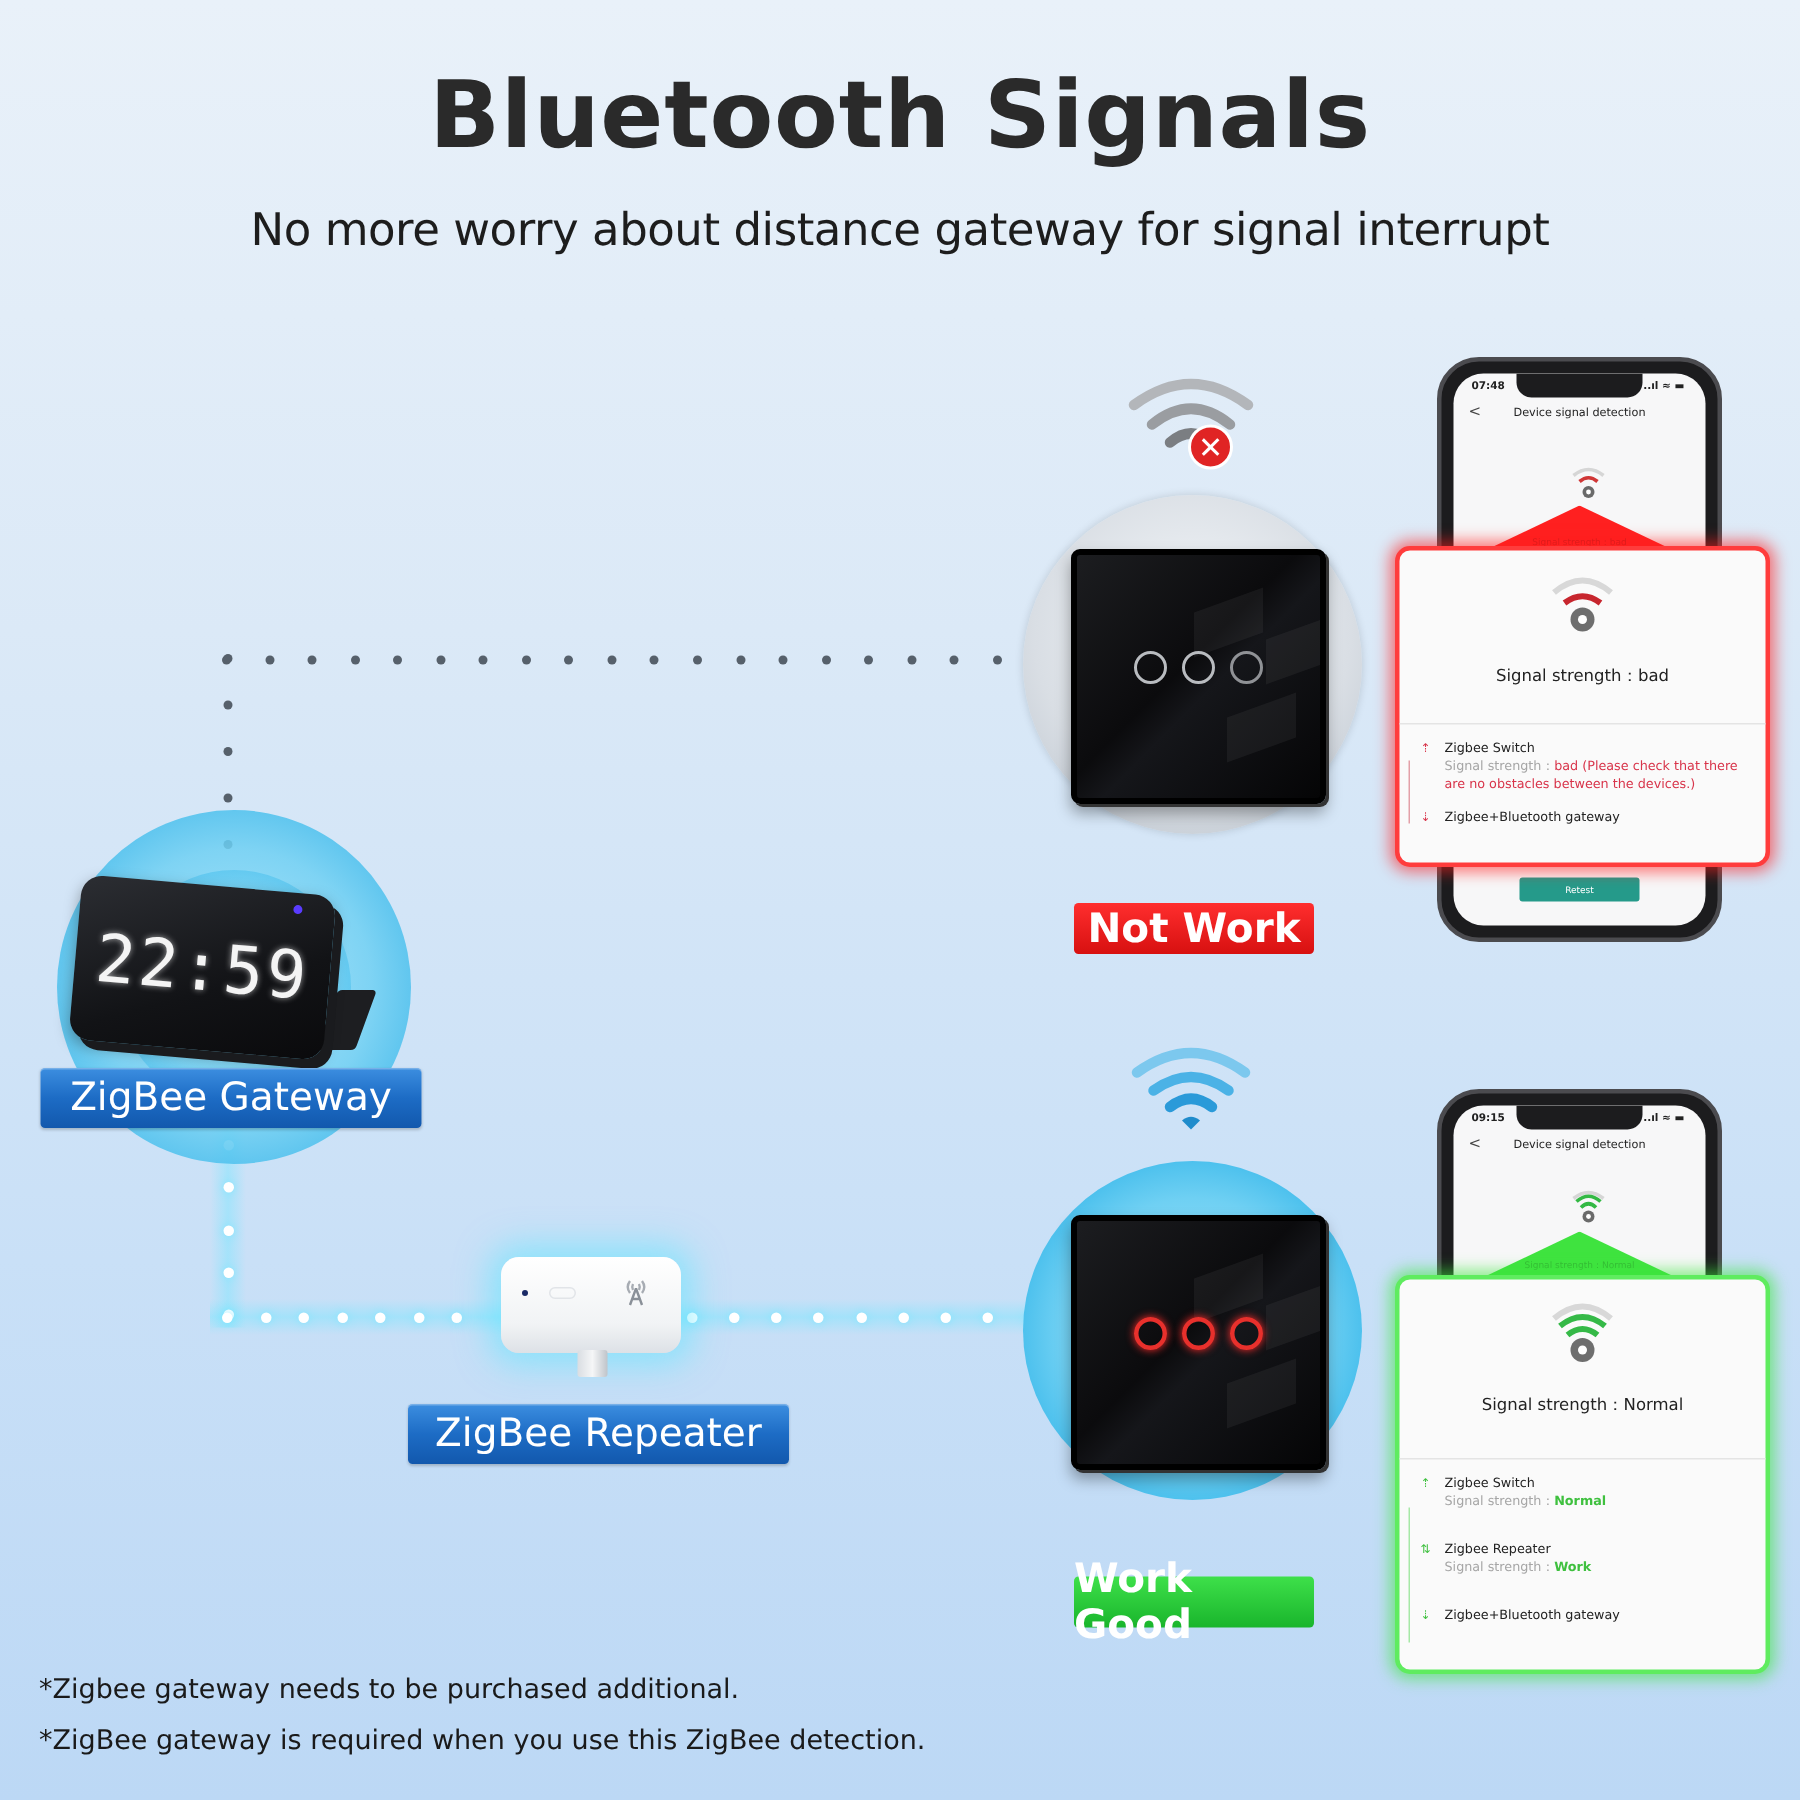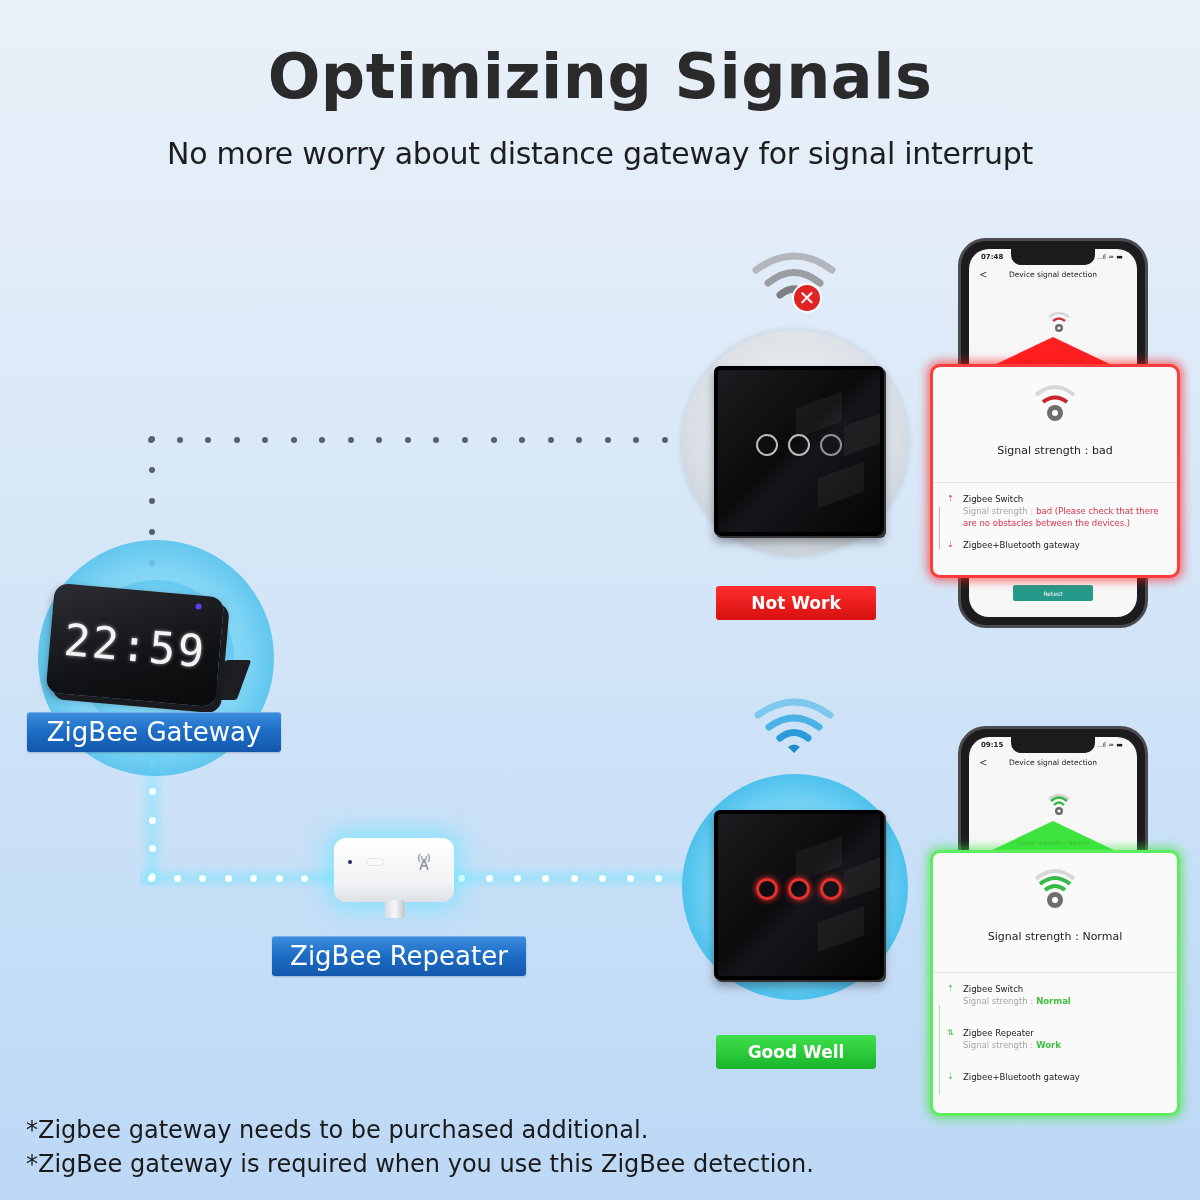--- a/index.html
+++ b/index.html
@@ -89,42 +89,42 @@
     transform: skewY(-20deg);
   }
   .switch .btns { position: absolute; left: 0; right: 0; top: 64px; display: flex; justify-content: center; gap: 10px; }
   .switch .ring { width: 22px; height: 22px; border-radius: 50%; }
   .switch .ring.off { border: 2px solid #b9bcc0; }
   .switch .ring.on { border: 3px solid #e8302c; box-shadow: 0 0 6px #ff2a2a; }
 
   
   .pill {
     position: absolute; height: 34px; border-radius: 3px; color: #fff;
-    font-size: 17px; font-weight: bold; display: flex; align-items: center; justify-content: center;
+    font-size: 27px; font-weight: bold; display: flex; align-items: center; justify-content: center; margin-top: 16px;
   }
   .pill.red { background: linear-gradient(180deg,#ff2e2e,#d71010); }
   .pill.green { background: linear-gradient(180deg,#3ee04a,#19b52c); }
 
   
   .wifi { position: absolute; }
   .x-badge {
     position: absolute; width: 30px; height: 30px; border-radius: 50%;
     background: #e02424; color: #fff; font-size: 20px; font-weight: bold;
     display: flex; align-items: center; justify-content: center; border: 2px solid #fff;
   }
 
   
   .phone {
     position: absolute; width: 190px; height: 390px; border-radius: 28px;
     background: #1c1c1e; border: 3px solid #4b4b4f; padding: 8px;
   }
   .phone .screen { width: 100%; height: 100%; background: #f7f7f8; border-radius: 20px; position: relative; overflow: hidden; }
   .phone .notch { position: absolute; left: 50%; top: 0; transform: translateX(-50%); width: 84px; height: 16px; background: #1c1c1e; border-radius: 0 0 10px 10px; }
   .phone .time { position: absolute; left: 12px; top: 4px; font-size: 7px; font-weight: bold; color: #222; }
-  .phone .status { position: absolute; right: 14px; top: 4px; font-size: 7px; color: #222; }
+  .phone .status { position: absolute; right: 14px; top: 4px; font-size: 7px; color: #222; font-weight: bold; }
   .phone .back { position: absolute; left: 10px; top: 20px; font-size: 10px; color: #444; }
   .phone .ptitle { position: absolute; left: 0; right: 0; top: 21px; text-align: center; font-size: 7.5px; color: #222; }
   .phone .beam { position: absolute; left: 0; right: 0; height: 40px; clip-path: polygon(50% 0, 100% 100%, 0 100%); }
   .phone .small-sig { position: absolute; left: 0; right: 0; font-size: 6px; text-align: center; color: rgba(0,0,0,0.2); }
   .phone .detect-btn { position: absolute; left: 50%; transform: translateX(-50%); width: 80px; height: 16px; background: #259a8a; color: #fff; font-size: 6px; display: flex; align-items: center; justify-content: center; border-radius: 2px; }
 
   
   .card {
     position: absolute; width: 250px; background: #fafafa; border-radius: 10px;
     padding: 10px 12px;
@@ -134,26 +134,26 @@
   .card .sig-text { text-align: center; font-size: 11px; color: #222; }
   .card .divider { height: 1px; background: #e4e4e4; margin: 0 -12px; }
   .card .row { position: relative; padding-left: 18px; font-size: 8.5px; line-height: 12px; color: #222; }
   .card .row .sub { color: #a6a6a6; }
   .card .row .val-bad { color: #d8344a; }
   .card .row .val-ok { color: #3fc03f; font-weight: bold; }
   .card .row-icon { position: absolute; left: 2px; top: 0; font-size: 8px; }
   .card .vline { position: absolute; left: 6px; width: 1px; }
 
   
-  .note { position: absolute; left: 26px; font-size: 24px; color: #1a1a1a; }
+  .note { position: absolute; left: 26px; font-size: 18px; color: #1a1a1a; }
 </style>
 </head>
 <body>
 
-<div class="title">Optimizing Signals</div>
+<div class="title">Bluetooth Signals</div>
 <div class="subtitle">No more worry about distance gateway for signal interrupt</div>
 
 <div class="dots-h" style="left:148px; top:436px; width:520px;">
   <span class="dot gray"></span>
     <span class="dot gray"></span>
     <span class="dot gray"></span>
     <span class="dot gray"></span>
     <span class="dot gray"></span>
     <span class="dot gray"></span>
     <span class="dot gray"></span>
@@ -264,21 +264,21 @@
 <div class="switch" style="left:714px; top:810px;">
   <span class="reflect" style="left:78px; top:30px;"></span>
   <span class="reflect" style="left:126px; top:48px;"></span>
   <span class="reflect" style="left:100px; top:100px;"></span>
   <div class="btns">
     <span class="ring on"></span>
     <span class="ring on"></span>
     <span class="ring on"></span>
   </div>
 </div>
-<div class="pill green" style="left:716px; top:1035px; width:160px;">Good Well</div>
+<div class="pill green" style="left:716px; top:1035px; width:160px;">Work Good</div>
 
 <div class="phone" style="left:958px; top:238px;">
   <div class="screen">
     <div class="notch"></div>
     <span class="time">07:48</span>
     <span class="status">..ıl ≈ ▬</span>
     <span class="back">&lt;</span>
     <span class="ptitle">Device signal detection</span>
     <div style="position:absolute; left:76px; top:58px;">
       <svg width="28" height="28" viewBox="0 0 28 28">

